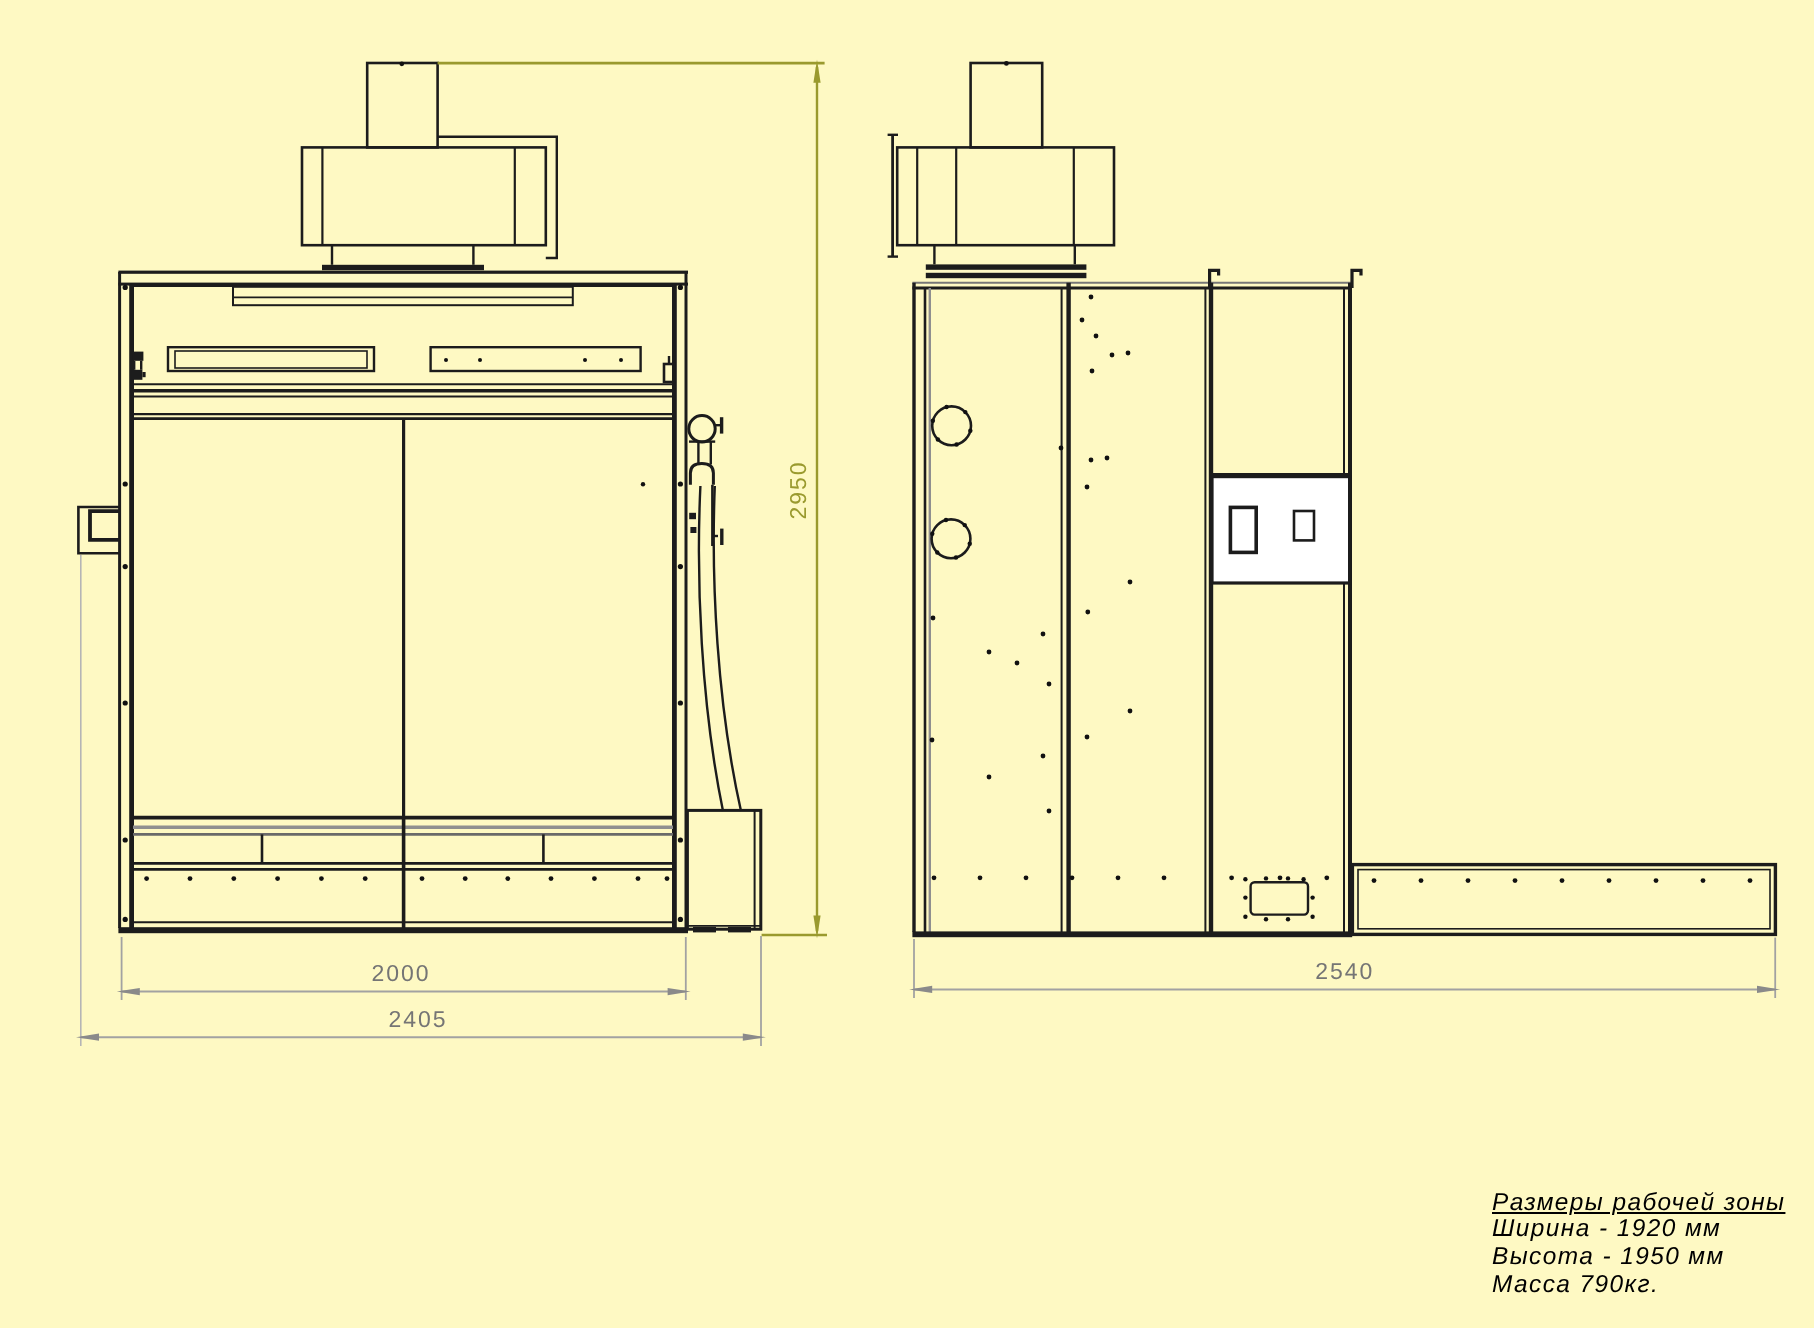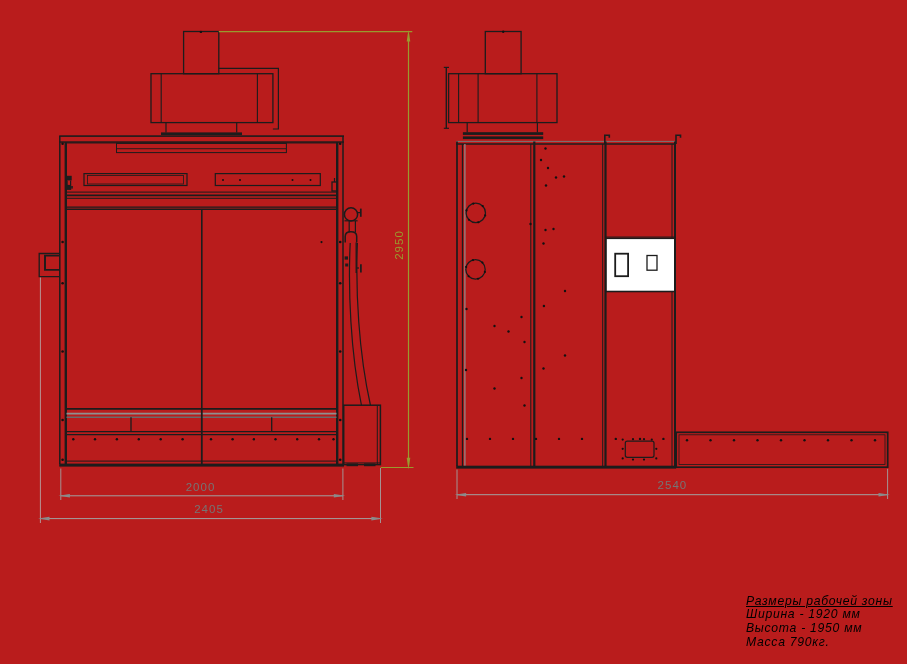--- a/index.html
+++ b/index.html
@@ -1,16 +1,16 @@
 <!DOCTYPE html>
 <html><head>
 <meta charset="utf-8">
 <style>
   html,body{margin:0;padding:0;background:#ffffff;}
-  .page{position:relative;width:907px;height:664px;background:#b91c1c;overflow:hidden;
+  .page{position:relative;width:907px;height:664px;background:#fef9c3;overflow:hidden;
         font-family:"Liberation Sans", sans-serif;}
   svg{position:absolute;left:0;top:0;}
 </style>
 </head>
 <body>
 <div class="page">
 <svg width="907" height="664" viewBox="0 0 907 664" fill="none">
 
 <rect x="183.6" y="31.5" width="35.2" height="42.2" stroke="#1c1c1c" stroke-width="1.3" fill="none"></rect>
 <circle cx="200.9" cy="31.9" r="1.2" fill="#111"></circle>

